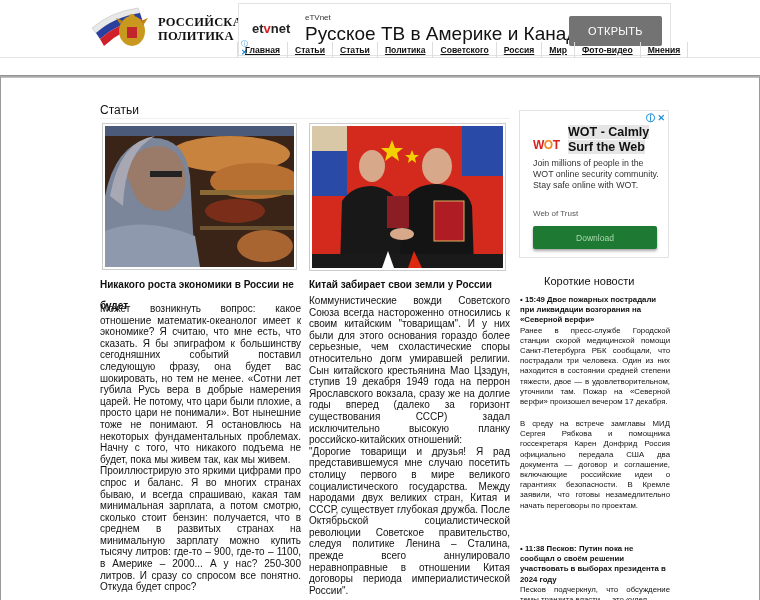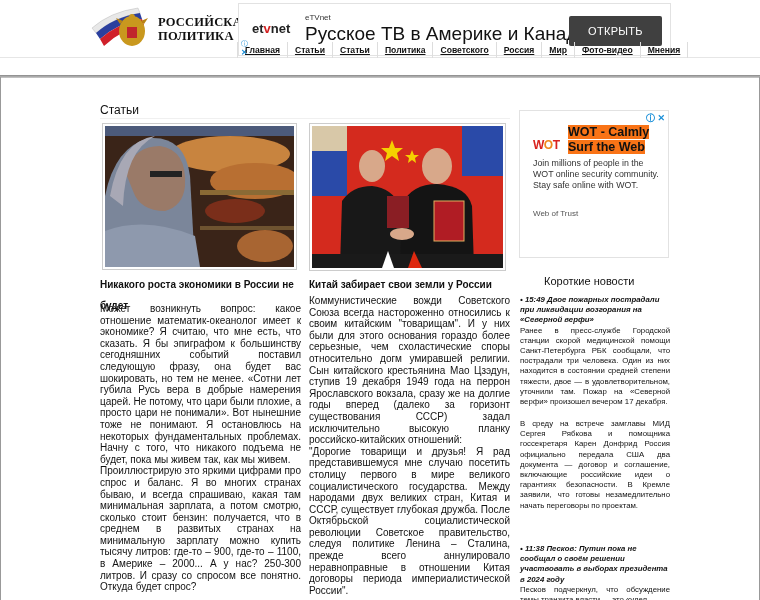--- a/index.html
+++ b/index.html
@@ -8,21 +8,21 @@
 
   .header { position: absolute; left: 0; top: 0; width: 760px; height: 58px; background: #fff; }
   .logo { position: absolute; left: 90px; top: 6px; width: 148px; height: 46px; }
   .logo-text { position: absolute; left: 68px; top: 9px; font-family: "Liberation Serif", serif; font-weight: bold; font-size: 12.5px; line-height: 14px; letter-spacing: 0.2px; color: #111; }
 
   .ad-top { position: absolute; left: 238px; top: 3px; width: 433px; height: 53px; border: 1px solid #e2e2e2; background: #fff; }
   .ad-top .brand { position: absolute; left: 13px; top: 17px; font-size: 13px; font-weight: bold; color: #222; }
   .ad-top .brand .tv { color: #d32020; }
   .ad-top .small { position: absolute; left: 66px; top: 9px; font-size: 8px; color: #333; }
   .ad-top .headline { position: absolute; left: 66px; top: 19px; font-size: 19px; color: #111; white-space: nowrap; }
-  .ad-top .cta { position: absolute; left: 330px; top: 12px; width: 93px; height: 30px; background: #404040; color: #fff; font-size: 11px; display: flex; align-items: center; justify-content: center; border-radius: 2px; letter-spacing: 0.3px; }
+  .ad-top .cta { position: absolute; left: 330px; top: 12px; width: 93px; height: 30px; background: #737373; color: #fff; font-size: 11px; display: flex; align-items: center; justify-content: center; border-radius: 2px; letter-spacing: 0.3px; }
   .ad-top .info { position: absolute; left: 2px; top: 36px; width: 8px; height: 8px; font-size: 7px; color: #1a8fd8; line-height: 8px; }
   .ad-top .close { position: absolute; left: 2px; top: 45px; font-size: 8px; color: #1a8fd8; line-height: 8px; font-weight: bold; }
 
   .topline { position: absolute; left: 0; top: 57px; width: 760px; height: 1px; background: #e6e6e6; }
   .nav { position: absolute; left: 237px; top: 42px; height: 18px; display: flex; text-decoration: underline; }
   .nav-item { font-size: 8.6px; font-weight: bold; color: #111; padding: 0 7px; height: 16px; line-height: 16px; border-right: 1px solid #ddd; white-space: nowrap; }
   .nav-item:first-child { border-left: 1px solid #ddd; }
   .nav-shadow { position: absolute; left: 0; top: 75px; width: 760px; height: 3px; background: linear-gradient(#888, #ccc); }
   .content-frame { position: absolute; left: 0; top: 77px; width: 760px; height: 523px; border-left: 1px solid #999; border-right: 1px solid #999; }
 
@@ -43,28 +43,28 @@
   .b2 { left: 309px; top: 295px; width: 201px; }
   .art-body p { margin: 0; }
 
   .ad-side { position: absolute; left: 519px; top: 110px; width: 150px; height: 148px; border: 1px solid #e2e2e2; background: #fff; }
   .ad-side .icons { position: absolute; right: 3px; top: 1px; font-size: 9px; color: #1a8fd8; font-weight: bold; }
   .ad-side .wot { position: absolute; left: 13px; top: 19px; font-size: 12px; font-weight: bold; letter-spacing: -0.5px; margin-top: 8px; }
   .ad-side .wot .w { color: #d9231e; }
   .ad-side .wot .o { color: #f08a1c; }
   .ad-side .wot .t { color: #d9231e; }
   .ad-side .head { position: absolute; left: 48px; top: 14px; font-size: 12.5px; font-weight: bold; line-height: 15px; color: #111; }
-  .ad-side .head span { background: #f97316; }
+  .ad-side .head span { background: #e5e5e5; }
   .ad-side .desc { position: absolute; left: 13px; top: 47px; width: 130px; font-size: 8.8px; line-height: 11px; color: #333; }
   .ad-side .sponsor { position: absolute; left: 13px; top: 98px; font-size: 8px; color: #555; }
   .ad-side .dl { position: absolute; left: 13px; top: 115px; width: 124px; height: 23px; background: #1e7a32; color: #a9d8b0; font-size: 8.5px; display: flex; align-items: center; justify-content: center; border-radius: 2px; box-shadow: 0 2px 3px rgba(0,0,0,0.35); }
 
   .news-title { position: absolute; left: 544px; top: 275px; font-size: 11px; color: #111; }
   .news { position: absolute; left: 520px; width: 150px; font-size: 7.8px; line-height: 10.2px; color: #111; }
-  .news .hl { font-weight: bold; font-style: italic; }
+  .news .hl { font-weight: bold; }
   .news .txt { text-align: justify; }
   .n1 { top: 295px; }
   .n2 { top: 419px; }
   .n3 { top: 544px; }
 </style>
 </head>
 <body>
 
 <div class="header">
   <div class="logo">
@@ -172,20 +172,21 @@
   <div class="icons">
     <span>ⓘ</span>
     <span>✕</span>
   </div>
   <div class="wot"><span class="w">W</span><span class="o">O</span><span class="t">T</span></div>
   <div class="head">
     <span>WOT - Calmly</span><br><span>Surf the Web</span>
   </div>
   <div class="desc">Join millions of people in the WOT online security community. Stay safe online with WOT.</div>
   <div class="sponsor">Web of Trust</div>
+  <div class="dl">Download</div>
 </div>
 
 <div class="news-title">Короткие новости</div>
 
 <div class="news n1">
   <div class="hl">• <span>15:49</span> <span>Двое пожарных пострадали при ликвидации возгорания на «Северной верфи»</span></div>
   <div class="txt">Ранее в пресс-службе Городской станции скорой медицинской помощи Санкт-Петербурга РБК сообщали, что пострадали три человека. Один из них находится в состоянии средней степени тяжести, двое — в удовлетворительном, уточнили там. Пожар на «Северной верфи» произошел вечером 17 декабря.</div>
 </div>
 
 <div class="news n2">

